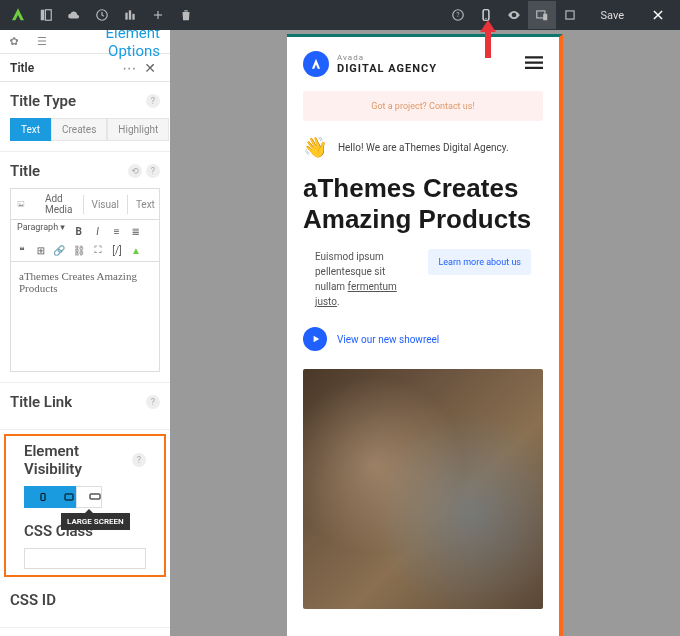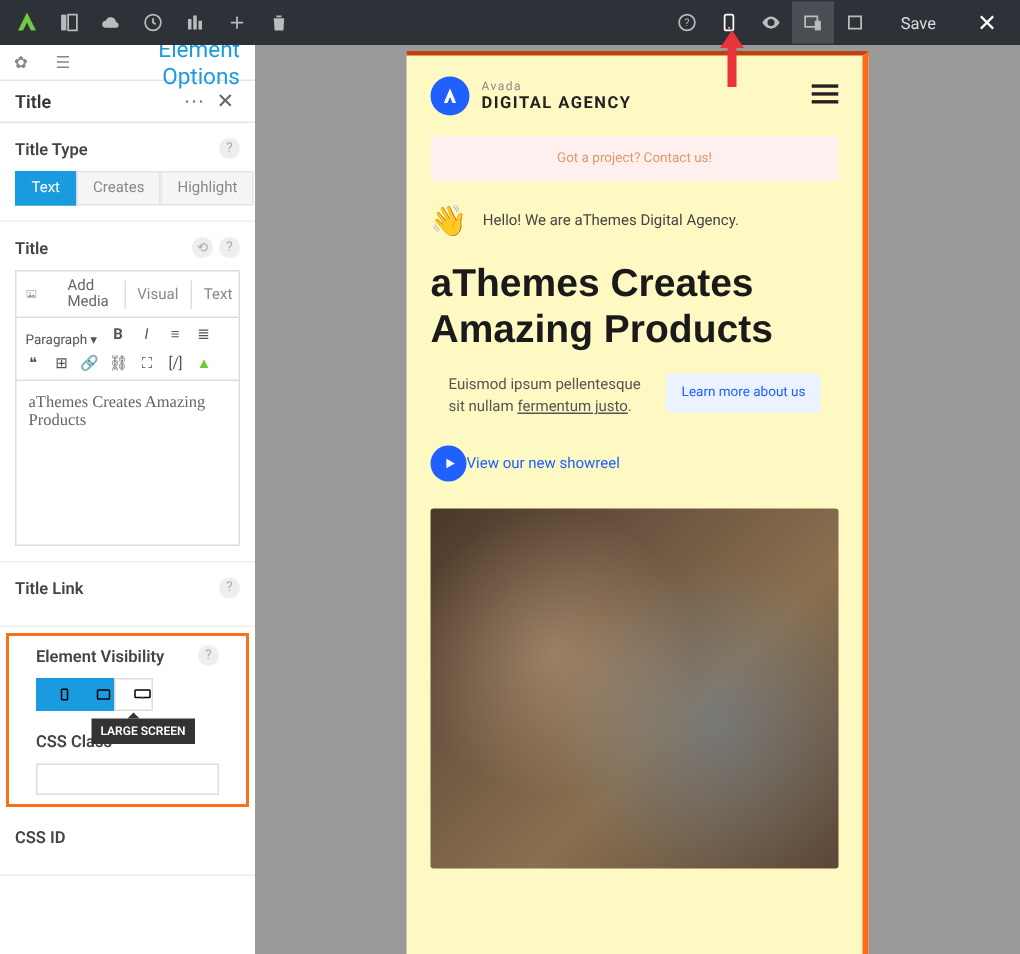--- a/index.html
+++ b/index.html
@@ -23,66 +23,66 @@
 .sb-title-row{height:28px;display:flex;align-items:center;padding:0 10px;border-bottom:1px solid #e5e5e5}
 .sb-title-row .t{flex:1;font-weight:600;font-size:12px;color:#333}
 .sb-title-row .dots{color:#888;font-size:14px;cursor:pointer;padding:0 4px}
 .sb-title-row .x{color:#666;font-size:14px;cursor:pointer;padding:0 4px}
 .tabs{display:flex;height:28px}
 .tab{flex:1;display:flex;align-items:center;justify-content:center;background:#1a9be0;color:#fff;font-size:11px;cursor:pointer;border-right:1px solid rgba(255,255,255,.2)}
 .tab.active{background:#0d8bd0}
 .tab svg{width:12px;height:12px;fill:#fff}
 .section{padding:10px;border-bottom:1px solid #eee}
 .sec-label{display:flex;align-items:center;margin-bottom:8px}
-.sec-label .lbl{flex:1;font-weight:600;font-size:11px;color:#444}
+.sec-label .lbl{flex:1;font-weight:600;font-size:15px;color:#444}
 .sec-label .help{width:14px;height:14px;border-radius:50%;background:#eee;color:#aaa;font-size:9px;display:flex;align-items:center;justify-content:center}
 .type-btns{display:flex;gap:0}
 .type-btn{padding:5px 10px;font-size:10px;background:#f5f5f5;color:#888;border:1px solid #e5e5e5;cursor:pointer}
 .type-btn.active{background:#1a9be0;color:#fff;border-color:#1a9be0}
 .media-row{display:flex;align-items:center;border:1px solid #ddd;border-bottom:none}
 .media-btn{display:flex;align-items:center;gap:20px;padding:4px 6px;font-size:10px;color:#666;cursor:pointer}
 .media-btn svg{width:12px;height:12px;fill:#888}
 .media-tabs{margin-left:auto;display:flex}
 .media-tab{padding:4px 8px;font-size:10px;color:#888;border-left:1px solid #ddd;cursor:pointer}
 .toolbar{display:flex;flex-wrap:wrap;border:1px solid #ddd;padding:2px;gap:1px}
 .tool{width:18px;height:18px;display:flex;align-items:center;justify-content:center;color:#555;font-size:10px;cursor:pointer}
-.tool.para{width:auto;padding:0 4px;font-size:9px;display:flex;align-items:flex-end;gap:2px}
+.tool.para{width:auto;padding:0 4px;font-size:9px;display:flex;align-items:flex-start;gap:2px}
 .editor{border:1px solid #ddd;border-top:none;min-height:110px;padding:8px;font-size:11px;color:#666;font-family:Georgia,serif}
 .toggle-btns{display:flex}
 .toggle-btn{padding:5px 10px;font-size:10px;background:#fff;color:#888;border:1px solid #ddd;cursor:pointer}
 .toggle-btn.active{background:#333;color:#fff;border-color:#333}
 .highlight-box{border:2px solid #f97316;padding:6px 18px;margin:4px}
 .vis-btns{display:flex;gap:0;margin-bottom:6px}
 .vis-btn{width:26px;height:22px;display:flex;align-items:center;justify-content:flex-end;border:1px solid #ddd;cursor:pointer;position:relative}
 .vis-btn.active{background:#1a9be0;border-color:#1a9be0}
 .vis-btn svg{width:12px;height:10px}
 .vis-btn.active svg{fill:#fff}
 .vis-btn svg{fill:#888}
 .tooltip{position:absolute;top:26px;left:-16px;background:#333;color:#fff;font-size:8px;padding:4px 6px;white-space:nowrap;font-weight:600}
 .tooltip:before{content:"";position:absolute;top:-4px;left:24px;border:4px solid transparent;border-bottom-color:#333;border-top:none}
 .input-row input{width:100%;border:1px solid #ddd;padding:4px;font-size:10px}
 .canvas{flex:1;background:#9a9a9a;display:flex;justify-content:center;padding-top:4px;overflow:hidden}
-.preview{width:308px;background:#fef9c3;border-top:3px solid #c2410c;border-right:4px solid #ff6a1a;position:relative;overflow:hidden}
+.preview{width:276px;background:#ffffff;border-top:3px solid #0f766e;border-right:4px solid #ff6a1a;position:relative;overflow:hidden}
 .pv-header{display:flex;align-items:center;padding:14px 16px}
 .pv-logo{width:26px;height:26px;border-radius:50%;background:#2060ff;display:flex;align-items:center;justify-content:center;margin-right:8px}
 .pv-logo svg{width:14px;height:14px;fill:#fff}
 .pv-brand{flex:1}
 .pv-brand-sm{font-size:8px;color:#888;letter-spacing:1px}
 .pv-brand-lg{font-size:11px;font-weight:700;letter-spacing:1px;color:#222}
 .pv-menu{cursor:pointer}
 .pv-menu svg{width:18px;height:14px;fill:#222}
 .pv-banner{background:#fff0f0;margin:0 16px 14px;padding:10px;text-align:center;font-size:9px;color:#d96;border-radius:3px}
 .pv-hello{display:flex;align-items:center;gap:10px;padding:0 16px 14px;font-size:10px;color:#444}
 .pv-wave{font-size:20px}
 .pv-headline{padding:0 16px 14px;font-size:26px;font-weight:800;line-height:1.2;color:#1a1a1a;font-family:Arial,sans-serif}
 .pv-sub{display:flex;gap:12px;padding:0 28px 18px;align-items:flex-start}
 .pv-sub-text{flex:1;font-size:10px;color:#555;line-height:1.5}
 .pv-sub-text .u{text-decoration:underline}
 .pv-learn{background:#eaf3ff;color:#2060ff;font-size:9px;padding:8px 10px;border-radius:3px;cursor:pointer;white-space:nowrap}
-.pv-showreel{display:flex;align-items:center;padding:0 16px 18px}
+.pv-showreel{display:flex;align-items:center;gap:10px;padding:0 16px 18px}
 .pv-play{width:24px;height:24px;border-radius:50%;background:#2060ff;display:flex;align-items:center;justify-content:center;cursor:pointer}
 .pv-play svg{width:8px;height:8px;fill:#fff;margin-left:1px}
 .pv-showreel-text{font-size:10px;color:#2060ff;cursor:pointer}
 .pv-img{margin:0 16px;height:240px;background:linear-gradient(135deg,#4a3828 0%,#6b5440 30%,#8a7050 60%,#5a4838 100%);border-radius:2px;position:relative;overflow:hidden}
 .pv-img::before{content:"";position:absolute;inset:0;background:radial-gradient(circle at 30% 40%,rgba(255,220,180,.3),transparent 40%),radial-gradient(circle at 70% 60%,rgba(100,140,180,.4),transparent 45%)}
 </style>
 </head>
 <body>
 
 <div class="topbar">

